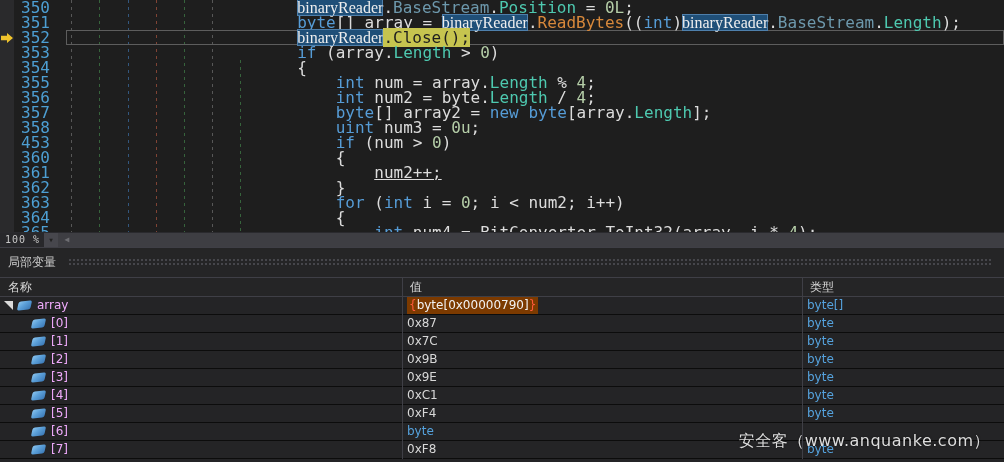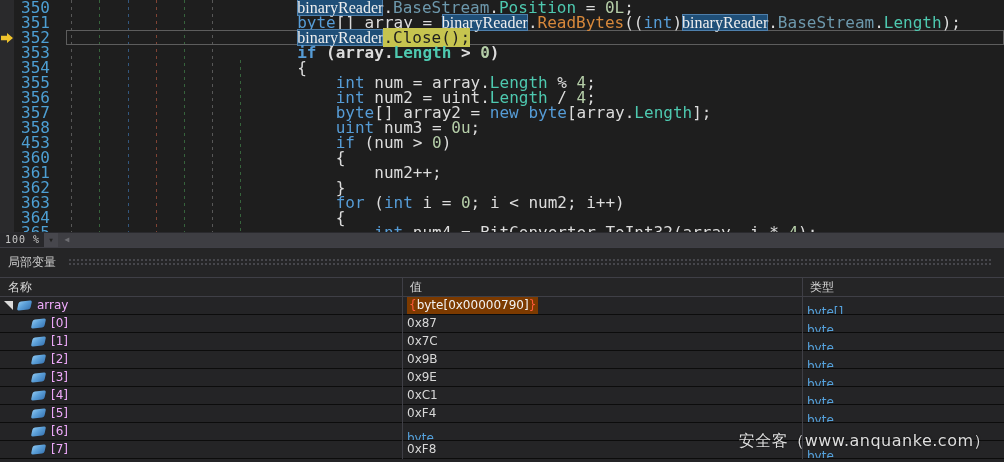--- a/index.html
+++ b/index.html
@@ -47,21 +47,21 @@
   .grid { position:relative; }
   .vline { position:absolute; top:0; bottom:0; width:1px; background:#3f3f46; z-index:5; }
   .hdr { display:grid; grid-template-columns:402px 400px 1fr; height:20px; line-height:19px;
          background:#252526; border-top:1px solid #3f3f46; border-bottom:1px solid #3f3f46;
          color:#d8d8d8; font-size:12px; }
   .hdr > div { padding-left:8px; }
   .row { display:grid; grid-template-columns:402px 400px 1fr; height:18px; line-height:17px;
          font-size:12px; border-bottom:1px solid #0c0c0c; background:#242426; }
   .cell-name { display:flex; align-items:center; color:#f0abfc; overflow:hidden; }
   .cell-val  { color:#d8d8d8; padding-left:5px; overflow:hidden; }
-  .cell-type { color:#55a2dd; padding-left:5px; overflow:hidden;margin-top:7px; }
+  .cell-type { color:#55a2dd; padding-left:5px; overflow:hidden; }
   .tw { width:9px; height:9px; margin-left:4px; flex:0 0 9px;
         clip-path:polygon(0 0, 100% 0, 100% 100%); background:#dadada; }
   .tw-space { width:9px; margin-left:4px; flex:0 0 9px; }
   .ind { width:14px; flex:0 0 14px; }
   .ficon { width:13px; height:9px; margin:0 6px 0 5px; flex:0 0 13px;
            background:linear-gradient(135deg,#8cc6f0 0%, #5b9fd8 45%, #3a77b5 100%);
            border-radius:2px; transform:skewX(-18deg) rotate(-6deg); }
   .chgbox { display:inline-block; background:#7c3a00; padding:0 2px; }
   .chgbox .brace { color:#ff5a3c; }
   .chgbox .inner { color:#f2f2f2; }
@@ -84,29 +84,29 @@
         <div class="guide" style="left: 156px; top: 0px; height: 232px; background-image: repeating-linear-gradient(rgb(160, 80, 60) 0px, rgb(160, 80, 60) 3px, transparent 3px, transparent 7px);"></div>
         <div class="guide" style="left: 184px; top: 0px; height: 232px; background-image: repeating-linear-gradient(rgb(63, 123, 70) 0px, rgb(63, 123, 70) 3px, transparent 3px, transparent 7px);"></div>
         <div class="guide" style="left: 212px; top: 0px; height: 232px; background-image: repeating-linear-gradient(rgb(106, 106, 106) 0px, rgb(106, 106, 106) 3px, transparent 3px, transparent 7px);"></div>
         <div class="guide" style="left: 240px; top: 60px; height: 172px; background-image: repeating-linear-gradient(rgb(63, 123, 70) 0px, rgb(63, 123, 70) 3px, transparent 3px, transparent 7px);"></div>
       </div>
     <div class="curline-box"></div>
     <div class="code" id="code">
         <div class="line"><span class="ln">350</span><span class="ct" style="padding-left: 24ch;"><span class="ref">binaryReader</span><span class="pl">.</span><span class="propdim">BaseStream</span><span class="pl">.</span><span class="prop">Position</span><span class="pl"> = </span><span class="num">0L</span><span class="pl">;</span></span></div>
         <div class="line"><span class="ln">351</span><span class="ct" style="padding-left: 24ch;"><span class="kw">byte</span><span class="pl">[] array = </span><span class="ref">binaryReader</span><span class="pl">.</span><span class="meth">ReadBytes</span><span class="pl">((</span><span class="kw">int</span><span class="pl">)</span><span class="ref">binaryReader</span><span class="pl">.</span><span class="propdim">BaseStream</span><span class="pl">.</span><span class="prop">Length</span><span class="pl">);</span></span></div>
         <div class="line"><span class="ln">352</span><span class="ct" style="padding-left: 24ch;"><span class="ref">binaryReader</span><span class="stmt">.Close();</span></span></div>
-        <div class="line"><span class="ln">353</span><span class="ct" style="padding-left: 24ch; font-weight: bold;"><span class="kw">if</span><span class="pl"> (array.</span><span class="prop">Length</span><span class="pl"> &gt; </span><span class="num">0</span><span class="pl">)</span></span></div>
+        <div class="line"><span class="ln">353</span><span class="ct" style="padding-left: 24ch;"><span class="kw">if</span><span class="pl"> (array.</span><span class="prop">Length</span><span class="pl"> &gt; </span><span class="num">0</span><span class="pl">)</span></span></div>
         <div class="line"><span class="ln">354</span><span class="ct" style="padding-left: 24ch;"><span class="pl">{</span></span></div>
         <div class="line"><span class="ln">355</span><span class="ct" style="padding-left: 28ch;"><span class="kw">int</span><span class="pl"> num = array.</span><span class="prop">Length</span><span class="pl"> % </span><span class="num">4</span><span class="pl">;</span></span></div>
-        <div class="line"><span class="ln">356</span><span class="ct" style="padding-left: 28ch;"><span class="kw">int</span><span class="pl"> num2 = uint.</span><span class="prop">Length</span><span class="pl"> / </span><span class="num">4</span><span class="pl">;</span></span></div>
+        <div class="line"><span class="ln">356</span><span class="ct" style="padding-left: 28ch;"><span class="kw">int</span><span class="pl"> num2 = byte.</span><span class="prop">Length</span><span class="pl"> / </span><span class="num">4</span><span class="pl">;</span></span></div>
         <div class="line"><span class="ln">357</span><span class="ct" style="padding-left: 28ch;"><span class="kw">byte</span><span class="pl">[] array2 = </span><span class="kw">new</span><span class="pl"> </span><span class="kw">byte</span><span class="pl">[array.</span><span class="prop">Length</span><span class="pl">];</span></span></div>
         <div class="line"><span class="ln">358</span><span class="ct" style="padding-left: 28ch;"><span class="kw">uint</span><span class="pl"> num3 = </span><span class="num">0u</span><span class="pl">;</span></span></div>
         <div class="line"><span class="ln">453</span><span class="ct" style="padding-left: 28ch;"><span class="kw">if</span><span class="pl"> (num &gt; </span><span class="num">0</span><span class="pl">)</span></span></div>
         <div class="line"><span class="ln">360</span><span class="ct" style="padding-left: 28ch;"><span class="pl">{</span></span></div>
-        <div class="line"><span class="ln">361</span><span class="ct" style="padding-left: 32ch;"><span class="pl">num2++;</span></span></div>
+        <div class="line"><span class="ln">361</span><span class="ct" style="padding-left: 32ch; text-decoration: underline;"><span class="pl">num2++;</span></span></div>
         <div class="line"><span class="ln">362</span><span class="ct" style="padding-left: 28ch;"><span class="pl">}</span></span></div>
         <div class="line"><span class="ln">363</span><span class="ct" style="padding-left: 28ch;"><span class="kw">for</span><span class="pl"> (</span><span class="kw">int</span><span class="pl"> i = </span><span class="num">0</span><span class="pl">; i &lt; num2; i++)</span></span></div>
         <div class="line"><span class="ln">364</span><span class="ct" style="padding-left: 28ch;"><span class="pl">{</span></span></div>
         <div class="line"><span class="ln">365</span><span class="ct" style="padding-left: 32ch;"><span class="kw">int</span><span class="pl"> num4 = BitConverter.ToInt32(array, i * </span><span class="num">4</span><span class="pl">);</span></span></div>
       </div>
     <div class="exec-arrow"></div>
   </div>
 
   <div class="hstrip">
     <div class="zoombox">100 %</div>

